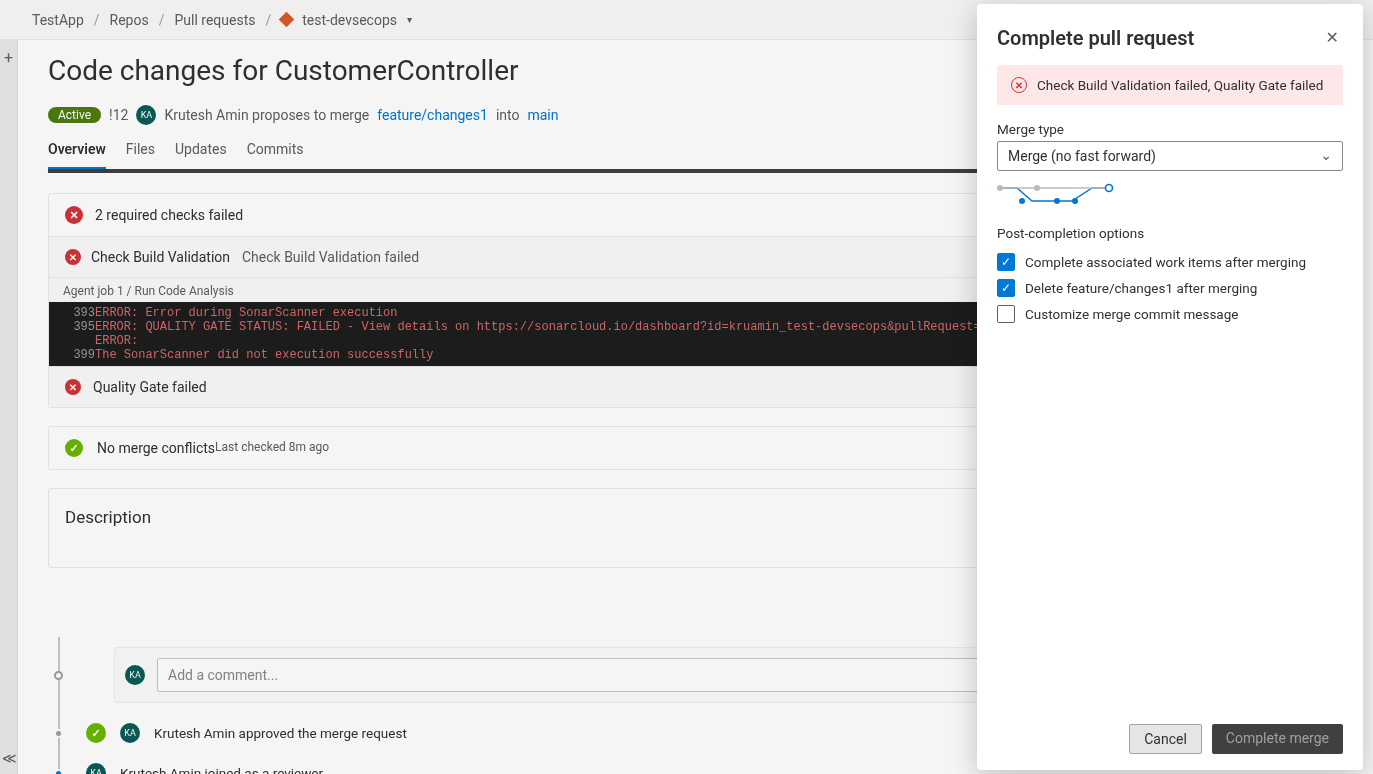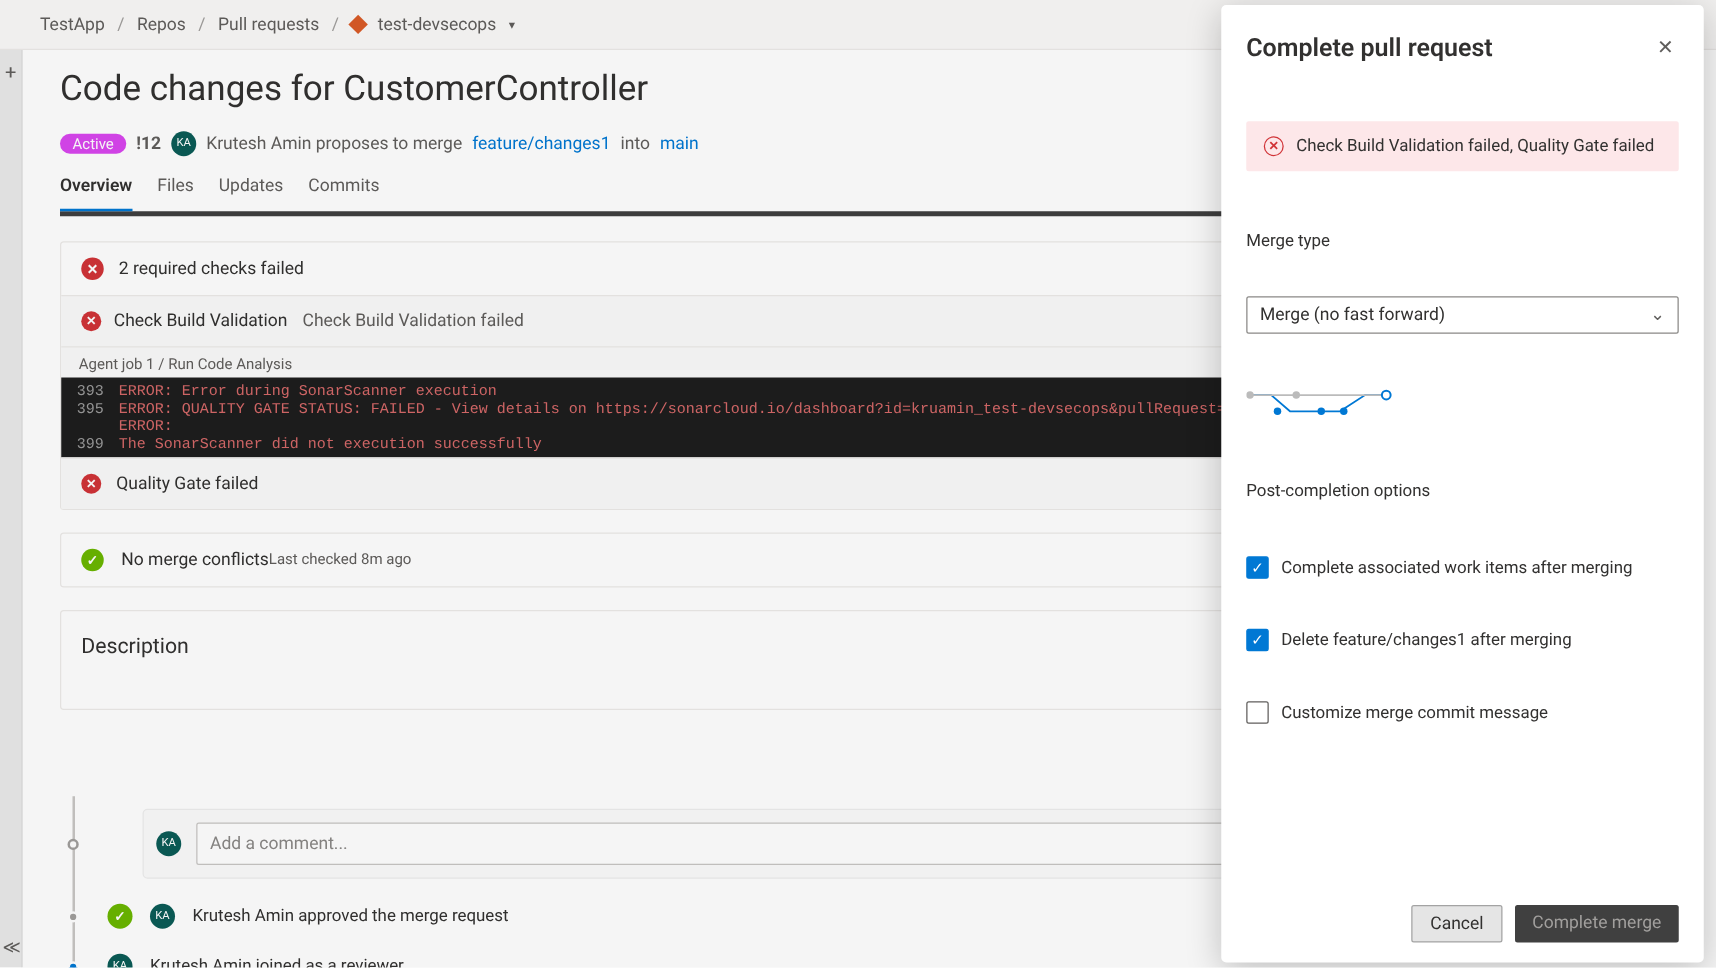--- a/index.html
+++ b/index.html
@@ -41,24 +41,24 @@
   .left-rail .plus { text-align: center; font-size: 16px; color: #605e5c; padding-top: 8px; }
   .left-rail .chev-bottom { position: absolute; bottom: 8px; left: 2px; font-size: 14px; color: #605e5c; }
 
   
   .main { margin-left: 18px; padding: 14px 30px 0 30px; }
 
   .pr-title { font-size: 28px; font-weight: 400; margin-bottom: 18px; }
 
   .meta-row { display: flex; align-items: center; gap: 8px; font-size: 14px; margin-bottom: 10px; }
   .badge-active {
-    background: #d946ef; color: #fff; border-radius: 10px;
+    background: #4d7c0f; color: #fff; border-radius: 10px;
     padding: 1px 10px; font-size: 12px;
   }
-  .pr-number { color: #605e5c; font-weight: bold; }
+  .pr-number { color: #605e5c; }
   .avatar {
     width: 20px; height: 20px; border-radius: 50%;
     background: #0b5c57; color: #fff; font-size: 9px;
     display: inline-flex; align-items: center; justify-content: center;
   }
   .meta-row .txt { color: #605e5c; }
   .meta-row .lnk { color: #0078d4; cursor: pointer; }
 
   .tabs { display: flex; gap: 20px; border-bottom: 4px solid #404040; font-size: 14px; margin-bottom: 20px; }
   .tab { padding: 6px 0 10px 0; cursor: pointer; color: #605e5c; }
@@ -89,21 +89,21 @@
     font-size: 12px; color: #605e5c; padding: 6px 14px 4px 14px;
     border-top: 1px solid #edebe9; background: #fafafa;
   }
 
   .console {
     background: #1e1e1e; color: #ddd;
     font-family: Consolas, "Courier New", monospace;
     font-size: 12px; padding: 4px 0;
   }
   .console .row { display: flex; }
-  .console .ln  { width: 46px; text-align: right; color: #9a9a9a; padding-right: 12px; }
+  .console .ln  { width: 46px; text-align: right; color: #9a9a9a; }
   .console .tx  { color: #d66969; }
 
   .conflict-row { display: flex; align-items: center; gap: 14px; }
   .conflict-row .txt { display: flex; flex-direction: row; }
   .conflict-row .sm  { font-size: 12px; color: #605e5c; }
 
   .desc-card .hd { font-size: 17px; font-weight: 400; padding: 18px 16px 40px 16px; }
 
   .show-bar { display: flex; justify-content: flex-end; }
   .show-btn {
@@ -131,21 +131,20 @@
   
   .side-panel {
     position: absolute; top: 4px; right: 10px; bottom: 4px;
     width: 386px;
     background: #fff;
     box-shadow: 0 6px 28px rgba(0,0,0,0.22);
     border-radius: 4px;
     display: flex; flex-direction: column;
     z-index: 10;
     padding: 20px 20px 0 20px;
-    gap: 32px;
   }
   .sp-head { display: flex; justify-content: space-between; align-items: center; margin-bottom: 6px; }
   .sp-head h2 { font-size: 20px; font-weight: 600; }
   .sp-close { font-size: 16px; color: #605e5c; cursor: pointer; padding: 4px; }
 
   .sp-error {
     background: #fde7e9; border-radius: 2px;
     display: flex; align-items: center; gap: 10px;
     padding: 12px 14px; margin: 8px 0 16px 0;
     font-size: 13.5px; color: #323130;

